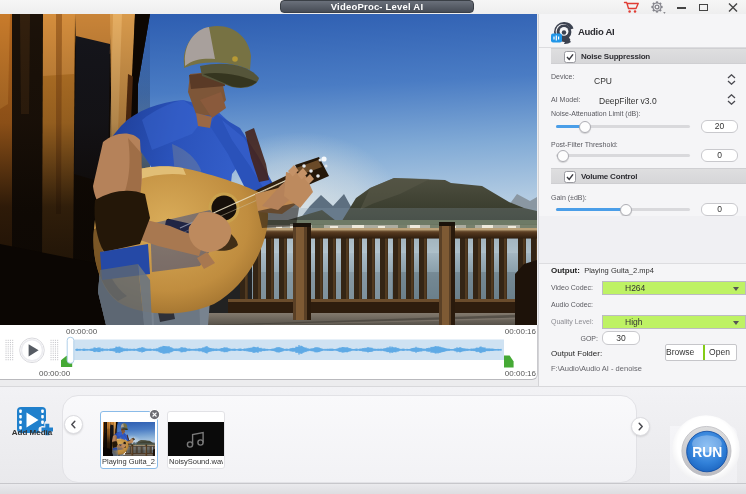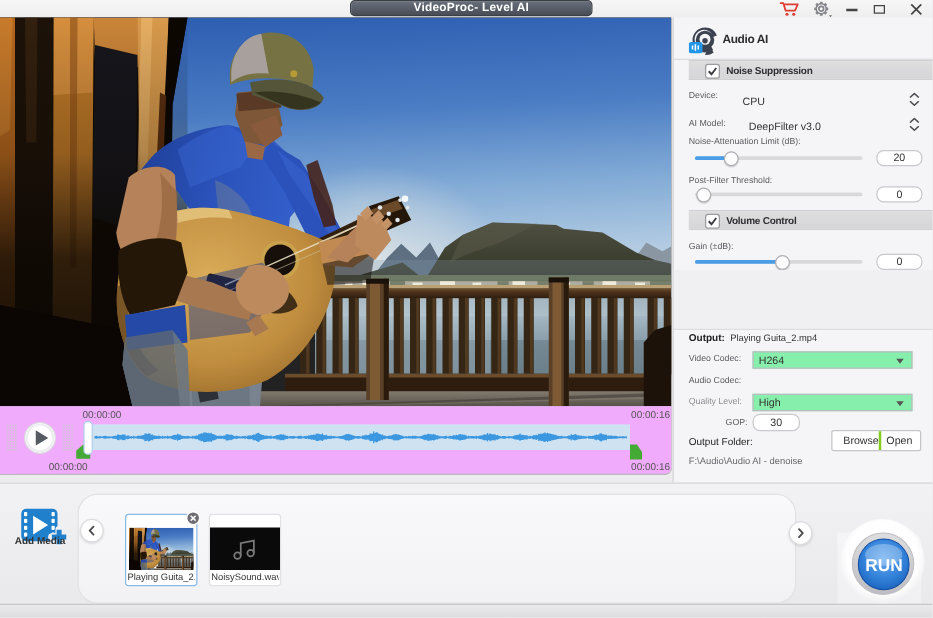--- a/index.html
+++ b/index.html
@@ -6,39 +6,39 @@
        font-family:"Liberation Sans",sans-serif;background:#ececee;}
   .abs{position:absolute;}
   
   #titlebar{left:0;top:0;width:746px;height:14px;background:linear-gradient(#f6f6f6,#eeeeef);}
   #tab{left:280px;top:0;width:194px;height:13px;border-radius:4px;letter-spacing:-0.2px;
        background:linear-gradient(#6a707b,#474c55);border:1px solid #3a3f46;box-sizing:border-box;
        color:#fff;font-weight:bold;font-size:9.5px;text-align:center;line-height:12px;letter-spacing:0.2px;}
   
   #video{left:0;top:14px;width:537px;height:311px;background:#222;}
   
-  #timeline{left:0;top:325px;width:538px;height:55px;background:#f0abfc;
+  #timeline{left:0;top:325px;width:538px;height:55px;background:#ffffff;
             border-right:1px solid #c9c9cd;border-bottom:1px solid #b9b9bd;border-radius:0 0 6px 0;box-sizing:border-box;}
   .tlabel{font-size:8px;color:#555;position:absolute;}
   
   #panel{left:538px;top:14px;width:208px;height:372px;background:#f5f5f7;border-left:1px solid #d4d4d7;box-sizing:border-box;}
   .secbar{position:absolute;left:0;width:208px;height:16px;background:linear-gradient(#dededf,#d6d6d8);
           border-top:1px solid #cfcfd2;border-bottom:1px solid #cfcfd2;box-sizing:border-box;margin-left:12px;}
   .cb{position:absolute;width:10px;height:10px;background:#fff;border:1px solid #9a9aa0;border-radius:2.5px;}
   .cb svg{position:absolute;left:0px;top:0px;}
   .plabel{position:absolute;font-size:7px;color:#5a5a60;}
   .pvalue{position:absolute;font-size:8.5px;color:#333;}
   .valbox{position:absolute;width:35px;height:11px;background:#fff;border:1px solid #c9c9cd;border-radius:6px;
           font-size:8.5px;color:#333;text-align:center;line-height:11px;}
   .track{position:absolute;height:3px;background:#d9d9dc;border-radius:2px;}
   .trackfill{position:absolute;height:3px;background:#4a9ee8;border-radius:2px;}
   .knob{position:absolute;width:10px;height:10px;background:#fdfdfd;border:1px solid #aeaeb4;border-radius:50%;
         box-shadow:0 1px 1px rgba(0,0,0,0.15);}
-  .drop{position:absolute;left:63px;width:128px;height:14px;background:#86efac;border:1px solid #bcbcc1;
-        font-size:8.5px;color:#333;line-height:13px;padding-left:4px;box-sizing:border-box;}
+  .drop{position:absolute;left:63px;width:144px;height:14px;background:#bef264;border:1px solid #bcbcc1;
+        font-size:8.5px;color:#333;line-height:13px;padding-left:22px;box-sizing:border-box;}
   .caret{position:absolute;right:6px;top:5px;width:0;height:0;border-left:3.5px solid transparent;
          border-right:3.5px solid transparent;border-top:4px solid #555;}
   
   #bottombar{left:0;top:386px;width:746px;height:108px;background:linear-gradient(#f2f2f5,#e9e9ec 90%);border-top:1px solid #d8d8db;box-sizing:border-box;}
   #bstrip{left:0;top:483px;width:746px;height:11px;background:linear-gradient(#eaeaed,#dddde1);border-top:1px solid #c7c7cb;box-sizing:border-box;}
   #containerA{left:62px;top:395px;width:575px;height:88px;border-radius:16px;
               background:linear-gradient(#f9f9fb,#f2f2f5);border:1px solid #e2e2e6;box-sizing:border-box;}
   #containerB{left:670px;top:426px;width:67px;height:57px;border-radius:0 8px 0 0;
               background:linear-gradient(#f5f5f8,#f0f0f3);}
   .navcirc{position:absolute;width:19px;height:19px;border-radius:50%;background:#fff;
@@ -504,21 +504,21 @@
 <div class="plabel" style="left:12px;top:286.5px">Audio Codec:</div>
 
 <div class="plabel" style="left:12px;top:303.5px;color:#8d8d93">Quality Level:</div>
 <div class="drop" style="top:300.5px">High<div class="caret"></div></div>
 
 <div class="plabel" style="left:14px;top:320.5px;width:45px;text-align:right">GOP:</div>
 <div class="valbox" style="left:63px;top:317px;width:36px;height:12px;line-height:12px;border-radius:6px">30</div>
 
 <div class="abs" style="left:12px;top:335px;font-size:8px;color:#222;font-weight:normal">Output Folder:</div>
 <div class="abs" style="left:126px;top:330px;width:72px;height:17px;background:#fff;border:1px solid #c6c6ca;box-sizing:border-box;border-radius:2px">
-  <div class="abs" style="left:0;top:0;width:37px;height:15px;border-right:2px solid #84cc16;font-size:8.5px;color:#333;text-align:right;line-height:15px">Browse</div>
+  <div class="abs" style="left:0;top:0;width:37px;height:15px;border-right:2px solid #84cc16;font-size:8.5px;color:#333;text-align:left;line-height:15px">Browse</div>
   <div class="abs" style="left:37px;top:0;width:33px;height:15px;font-size:8.5px;color:#333;text-align:center;line-height:15px">Open</div>
 </div>
 <div class="abs" style="left:12px;top:350px;font-size:7.5px;color:#66666c">F:\Audio\Audio AI - denoise</div>
 </div>
 
 <div class="abs" id="bottombar"></div>
 <div class="abs" id="containerA"></div>
 <div class="abs" id="containerB"></div>
 <div class="abs" id="bstrip"></div>
 

